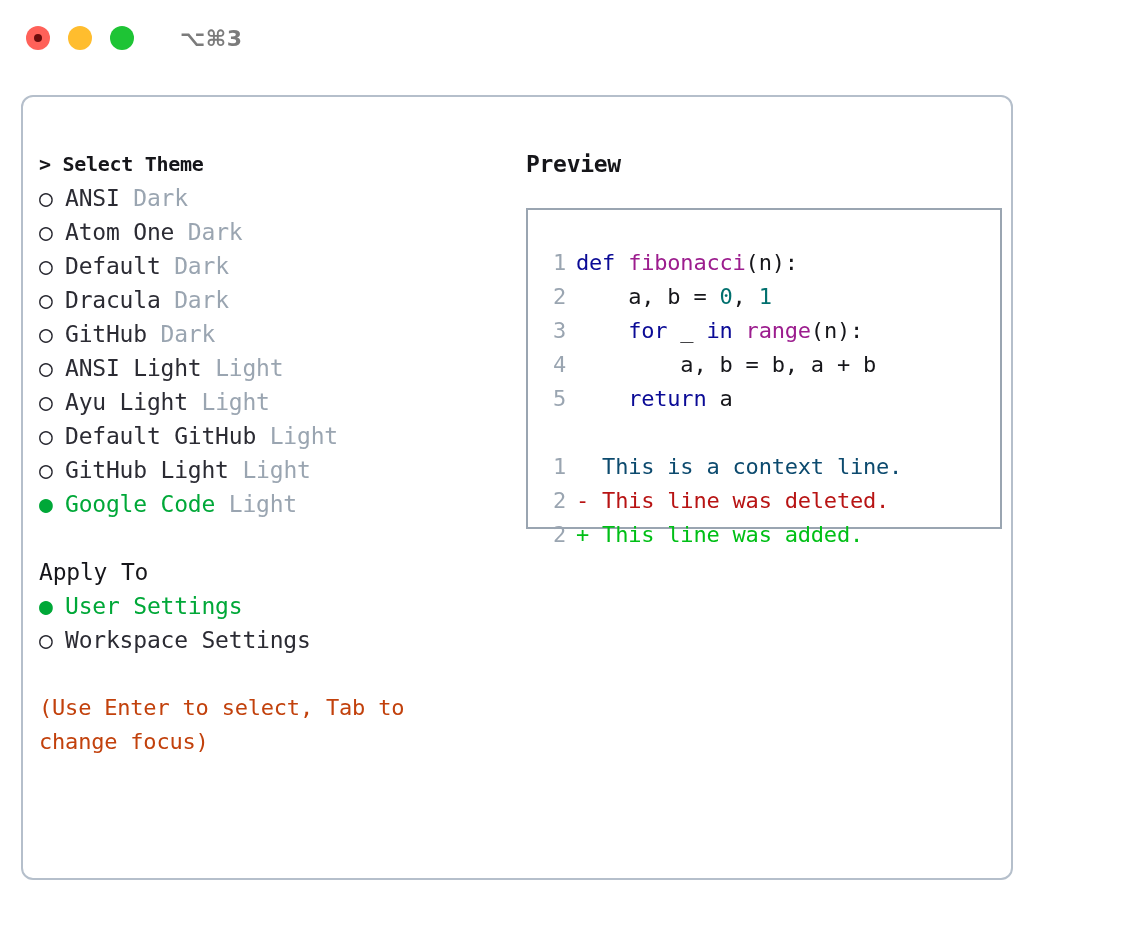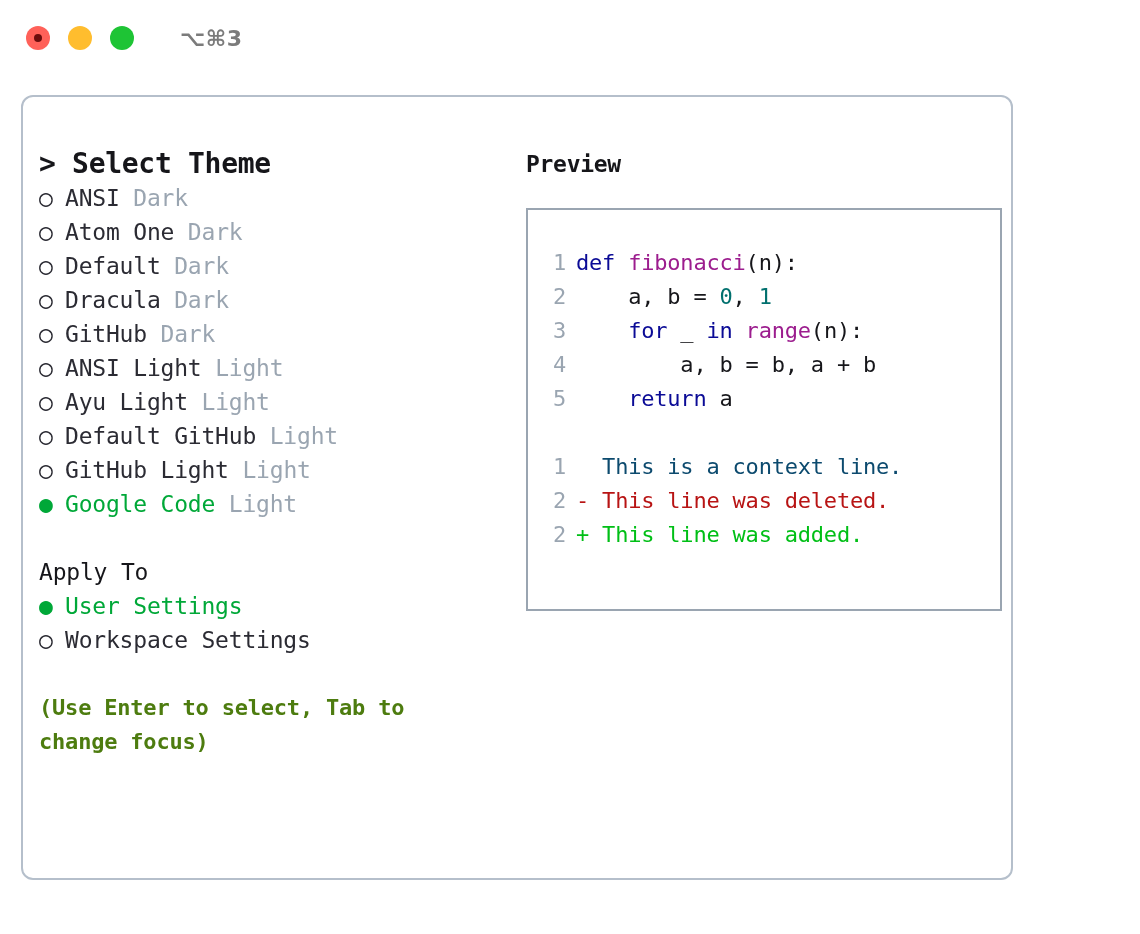--- a/index.html
+++ b/index.html
@@ -78,21 +78,21 @@
   }
 
   
   .left-col {
     position: absolute;
     left: 16px;
     top: 50px;
     width: 460px;
   }
   .panel-title {
-    font-size: 28px;
+    font-size: 20px;
     font-weight: bold;
     color: #16161a;
     letter-spacing: -0.3px;
     height: 34px;
     line-height: 34px;
     white-space: pre;
   }
   .opt-row {
     height: 34px;
     line-height: 34px;
@@ -116,24 +116,23 @@
     font-size: 23px;
     color: #16161a;
     white-space: pre;
     letter-spacing: -0.2px;
   }
   .spacer { height: 34px; }
   .hint {
     margin-top: 34px;
     font-size: 22px;
     line-height: 34px;
-    color: #4d7c0f;
+    color: #c2410c;
     width: 412px;
     letter-spacing: -0.2px;
-    font-weight: bold;
   }
 
   
   .right-col {
     position: absolute;
     left: 479px;
     top: 50px;
     width: 490px;
     margin-left: 24px;
   }
@@ -141,21 +140,21 @@
     font-size: 23px;
     font-weight: bold;
     color: #16161a;
     height: 34px;
     line-height: 34px;
     letter-spacing: -0.3px;
   }
   .preview-panel {
     margin-top: 27px;
     width: 476px;
-    height: 403px;
+    height: 321px;
     border: 2px solid #9aa5b1;
     background: #ffffff;
     box-sizing: border-box;
     padding: 36px 0 0 12px;
   }
   .code-line {
     height: 34px;
     line-height: 34px;
     font-size: 22px;
     white-space: pre;

